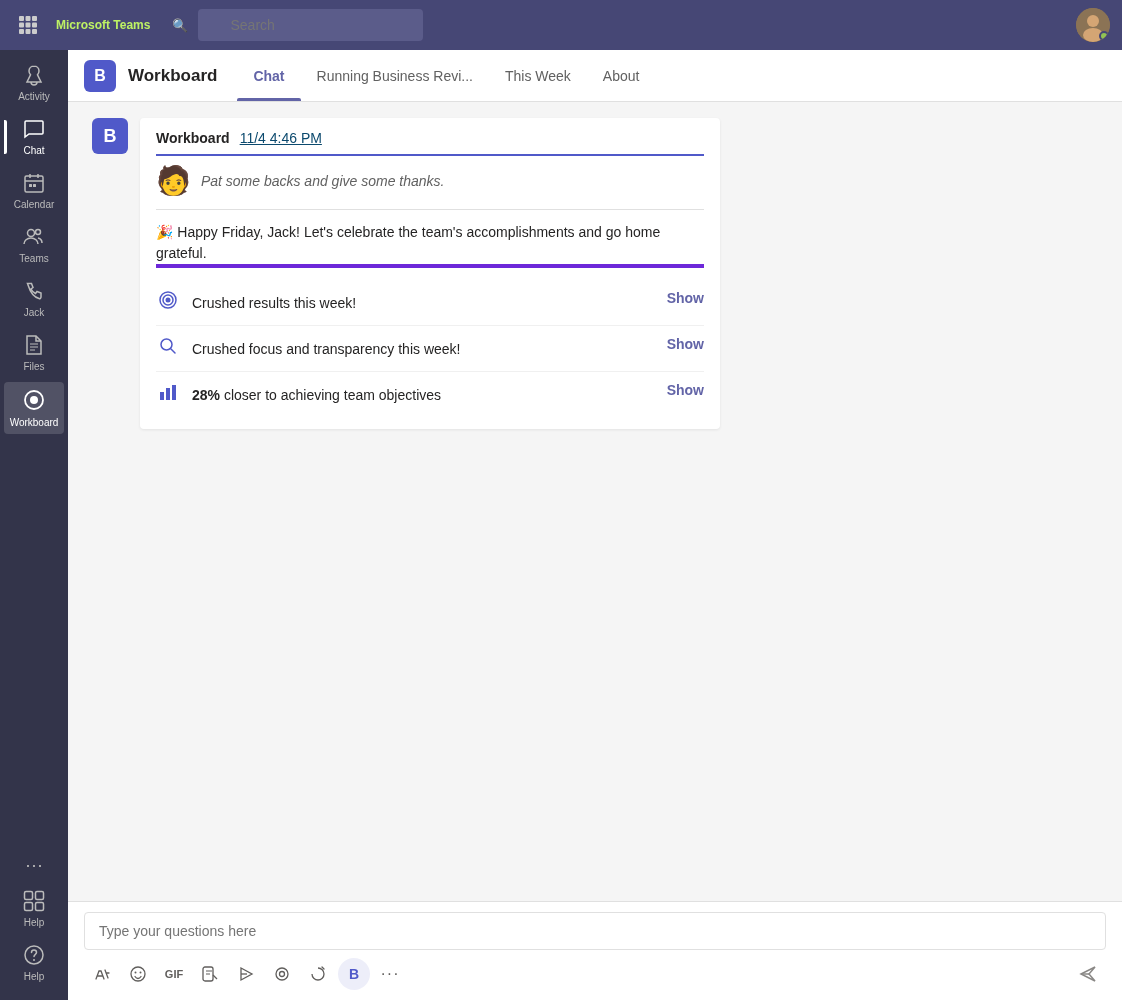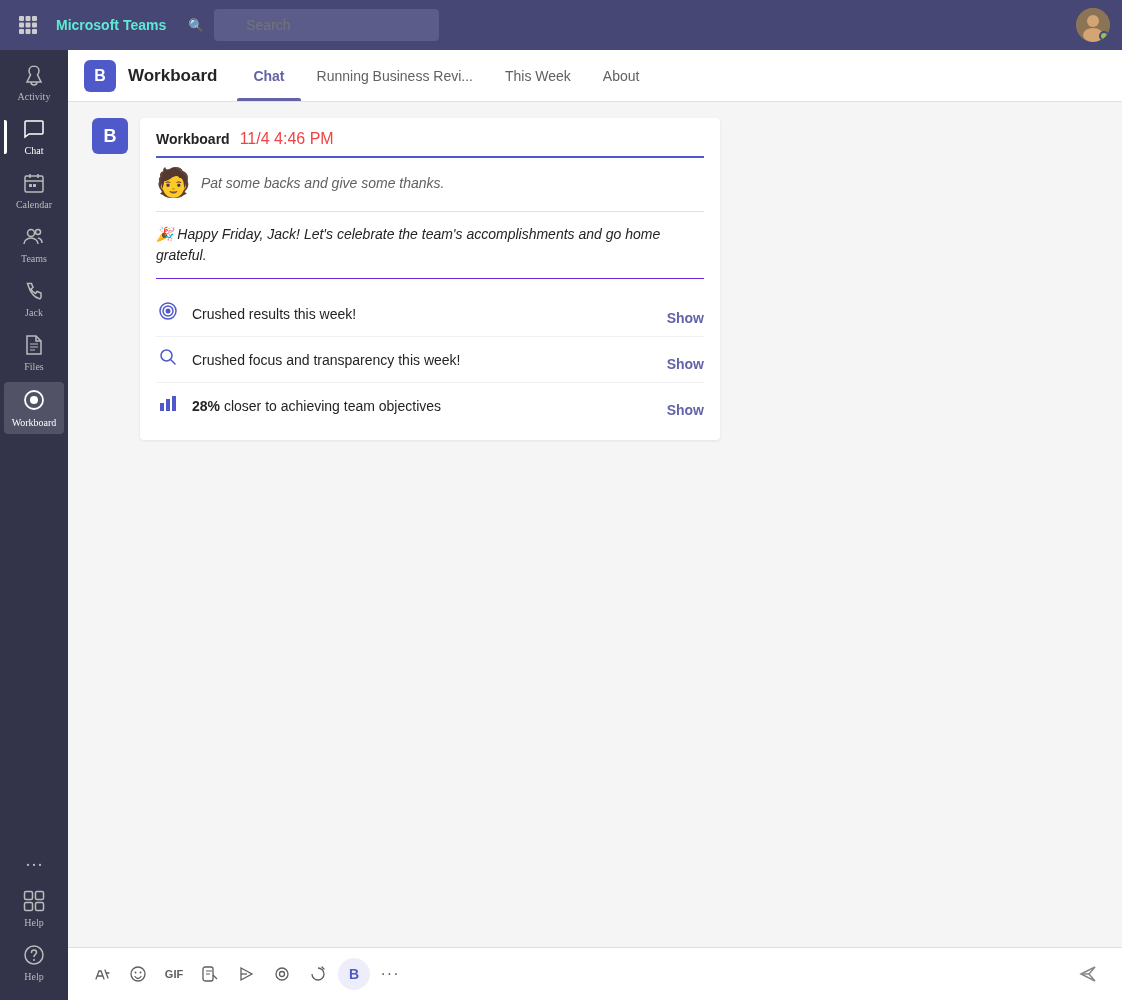--- a/index.html
+++ b/index.html
@@ -16,22 +16,22 @@
       flex-shrink: 0;
     }
     .topbar-grid-icon {
       color: #ccc;
       font-size: 18px;
       cursor: pointer;
       width: 32px;
       display: flex; align-items: center; justify-content: center;
     }
     .topbar-title {
-      color: #5eead4;
-      font-size: 14px;
+      color: #bef264;
+      font-size: 12px;
       font-weight: 600;
       white-space: nowrap;
     }
     .topbar-search {
       flex: 1;
       max-width: 600px;
       background: #5b5c8a;
       border: none;
       border-radius: 4px;
       height: 32px;
@@ -87,21 +87,20 @@
     
     .sidebar {
       width: 68px;
       background: #33344a;
       display: flex;
       flex-direction: column;
       align-items: center;
       padding-top: 8px;
       gap: 4px;
       flex-shrink: 0;
-      font-family: Liberation Serif, serif;
     }
     .sidebar-item {
       display: flex;
       flex-direction: column;
       align-items: center;
       justify-content: center;
       width: 60px;
       padding: 6px 4px;
       border-radius: 4px;
       cursor: pointer;
@@ -226,22 +225,23 @@
       margin-bottom: 8px;
       padding-bottom: 8px;
       border-bottom: 2px solid #5059C9;
     }
     .message-sender {
       font-weight: 600;
       font-size: 14px;
       color: #252424;
     }
     .message-time {
-      font-size: 16px;
-      color: #ef4444;
+      font-size: 14px;
+      color: #0c4a6e;
+      text-decoration: underline;
     }
     .message-intro {
       display: flex;
       align-items: center;
       gap: 10px;
       margin-bottom: 12px;
       padding-bottom: 12px;
       border-bottom: 1px solid #e0e0e0;
     }
     .emoji-avatar {
@@ -251,23 +251,22 @@
       font-size: 14px;
       color: #616161;
       font-style: italic;
       text-align: right;
     }
     .celebration-text {
       font-size: 14px;
       color: #252424;
       line-height: 1.5;
       margin-bottom: 12px;
-      padding-bottom: 12px;
-      border-bottom: 1px solid #6d28d9;
-      font-style: italic;
+      padding-bottom: 0;
+      border-bottom: 4px solid #6d28d9;
     }
 
     
     .product-section-header {
       display: flex;
       align-items: center;
       gap: 8px;
       margin-bottom: 16px;
     }
     .product-section-title {
@@ -275,21 +274,21 @@
       font-weight: 600;
       color: #252424;
     }
     .external-link-icon {
       color: #6264A7;
       font-size: 13px;
       cursor: pointer;
     }
     .metric-row {
       display: flex;
-      align-items: flex-end;
+      align-items: flex-start;
       justify-content: space-between;
       padding: 10px 0;
       border-bottom: 1px solid #f0f0f0;
     }
     .metric-row:last-child { border-bottom: none; }
     .metric-left {
       display: flex;
       align-items: center;
       gap: 12px;
     }
@@ -560,20 +559,21 @@
               </span>
               <span class="metric-text"><strong>28%</strong><span> closer to achieving team objectives</span></span>
             </div>
             <button class="show-btn">Show</button>
           </div>
         </div>
       </div>
     </div>
 
     <div class="compose-area">
+      <input class="compose-input" type="text" placeholder="Type your questions here" style="">
       <div class="compose-toolbar">
         <button class="compose-tool" title="Format">
           <svg width="18" height="18" viewBox="0 0 18 18" fill="none">
             <path d="M3 14l3-8h2l3 8M4.5 11h5M12 5l3 8M13 8h3" stroke="#605e5c" stroke-width="1.3" stroke-linecap="round"></path>
           </svg>
         </button>
         <button class="compose-tool" title="Emoji">
           <svg width="18" height="18" viewBox="0 0 18 18" fill="none">
             <circle cx="9" cy="9" r="7" stroke="#605e5c" stroke-width="1.3"></circle>
             <circle cx="6.5" cy="7.5" r="1" fill="#605e5c"></circle>

